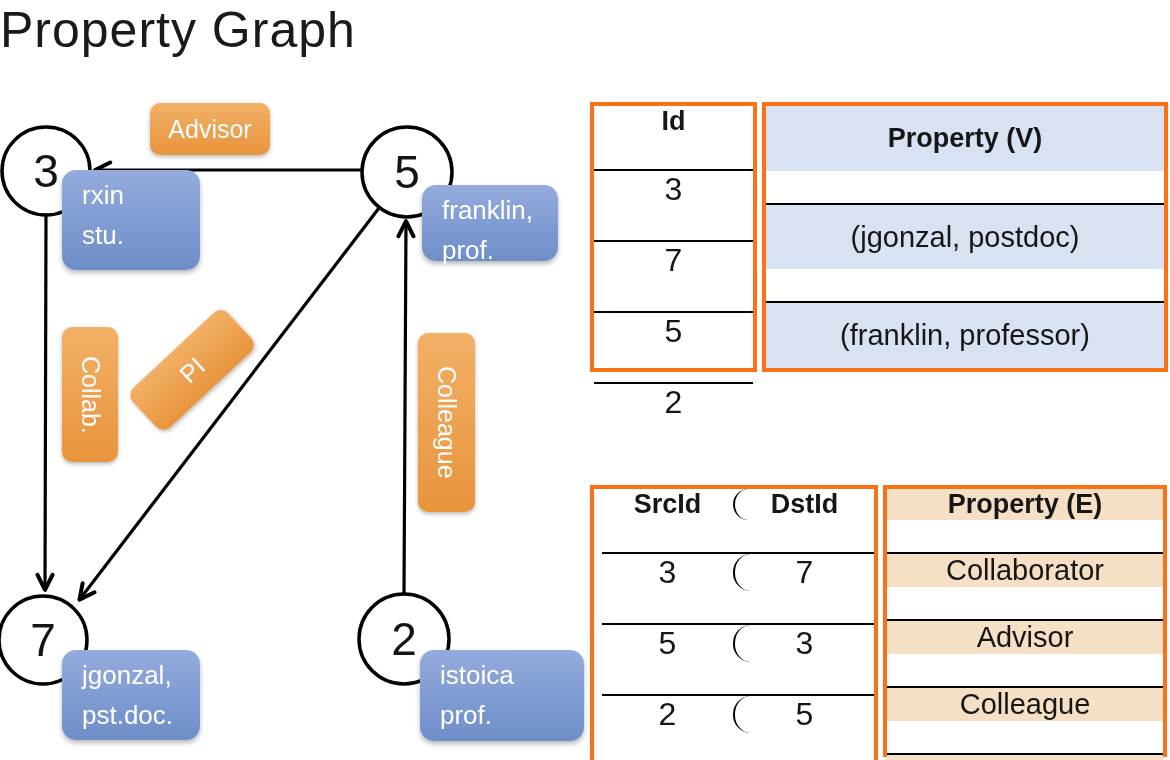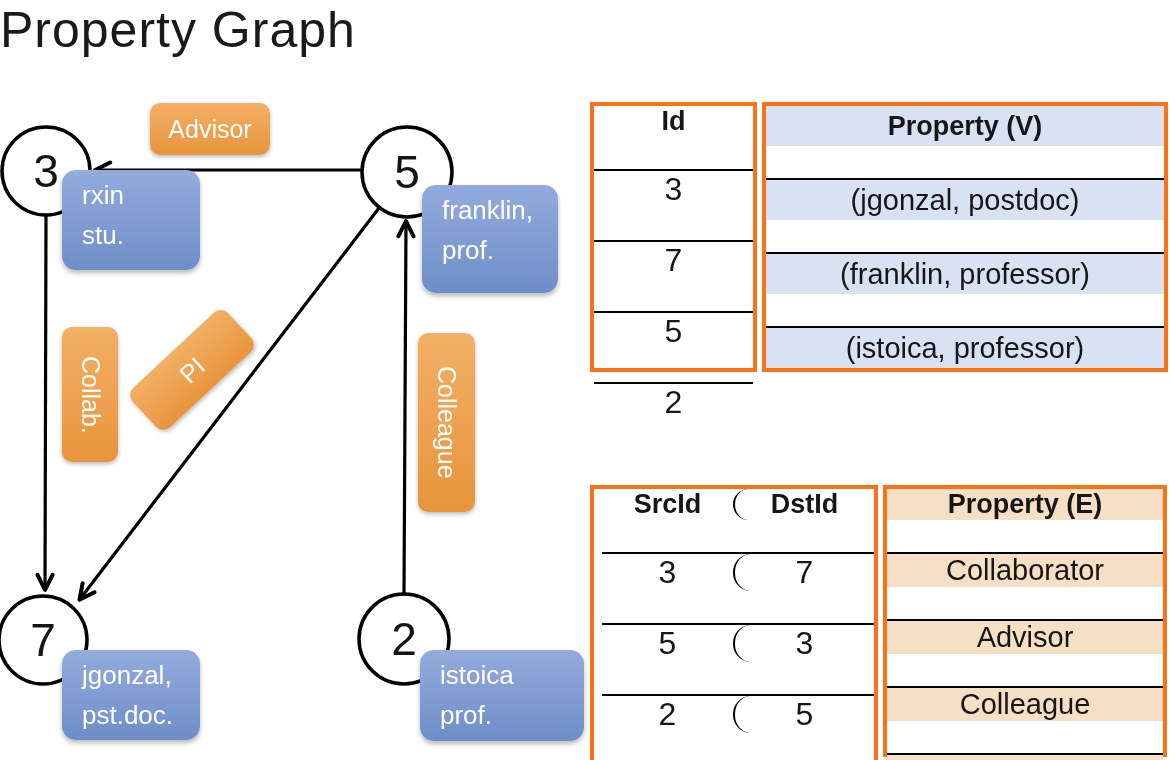--- a/index.html
+++ b/index.html
@@ -33,21 +33,21 @@
   .elabel-colleague { left:418px; top:333px; width:57px;  height:179px; writing-mode:vertical-rl; }
   .elabel-pi        { left:127px; top:343px; width:130px; height:54px; transform:rotate(-43deg); }
 
   .vlabel {
     position:absolute; z-index:2; border-radius:14px; color:#fff;
     background:linear-gradient(180deg,#94ABDC 0%,#6E8EC9 100%);
     box-shadow:0 3px 5px rgba(0,0,0,0.28);
     font-size:26px; line-height:40px; padding:5px 0 0 20px; box-sizing:border-box;
   }
   .vlabel-3 { left:62px;  top:170px; width:138px; height:100px; }
-  .vlabel-5 { left:422px; top:185px; width:136px; height:108px; }
+  .vlabel-5 { left:422px; top:185px; width:136px; height:76px; }
   .vlabel-7 { left:62px;  top:650px; width:138px; height:90px; }
   .vlabel-2 { left:420px; top:650px; width:164px; height:91px; }
 
   .tbl {
     position:absolute; border:4px solid #f97316; box-sizing:border-box;
     display:flex; flex-direction:column; background:#fff;gap:32px;
   }
   .tbl .row {
     flex:1; display:flex; align-items:center; justify-content:center;
     border-top:2px solid #000; font-size:29px; text-align:center;
@@ -122,21 +122,20 @@
     <div class="row num">3</div>
     <div class="row num">7</div>
     <div class="row num">5</div>
     <div class="row num">2</div>
   </div>
 
   <div class="tbl tbl-vt-prop">
     <div class="row hdr">Property (V)</div>
     <div class="row">(jgonzal, postdoc)</div>
     <div class="row">(franklin, professor)</div>
-    <div class="row">(istoica, professor)</div>
   </div>
 
   <div class="tbl tbl-et-ids">
     <div class="row hdr">
       <div class="cell">SrcId</div>
       <div class="cell">DstId</div>
     </div>
     <div class="row num">
       <div class="cell">3</div>
       <div class="cell">7</div>

